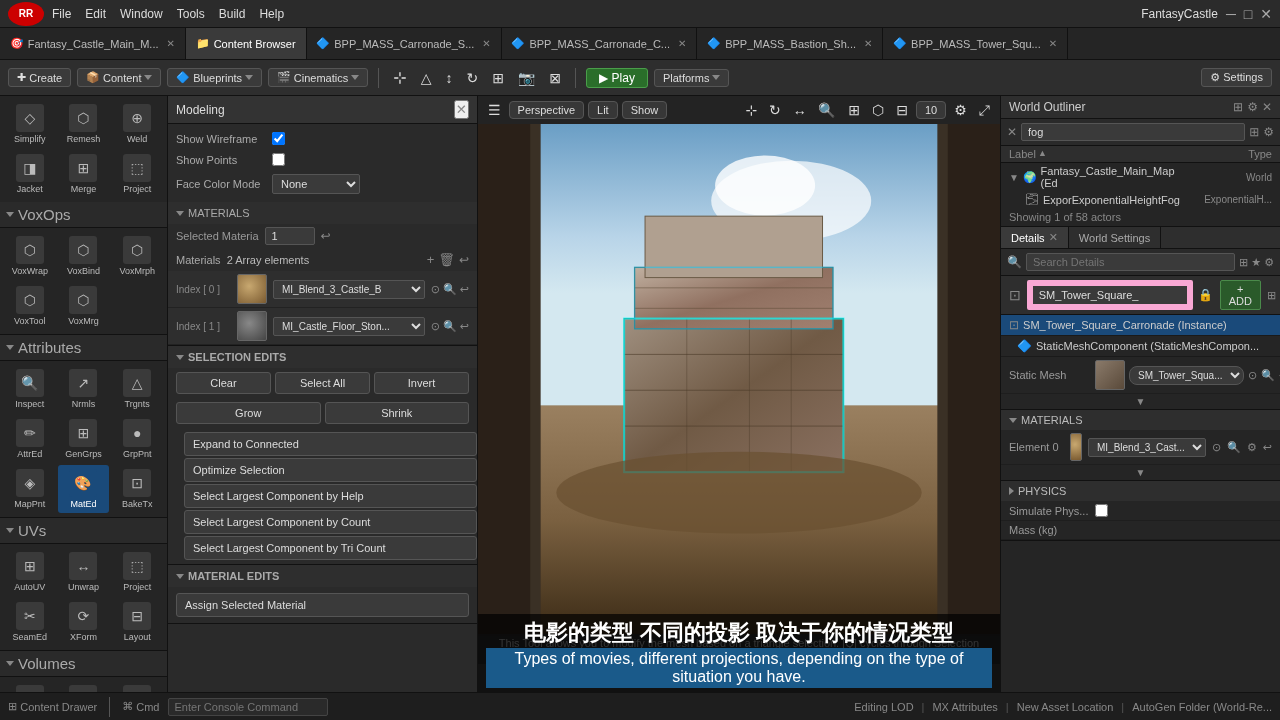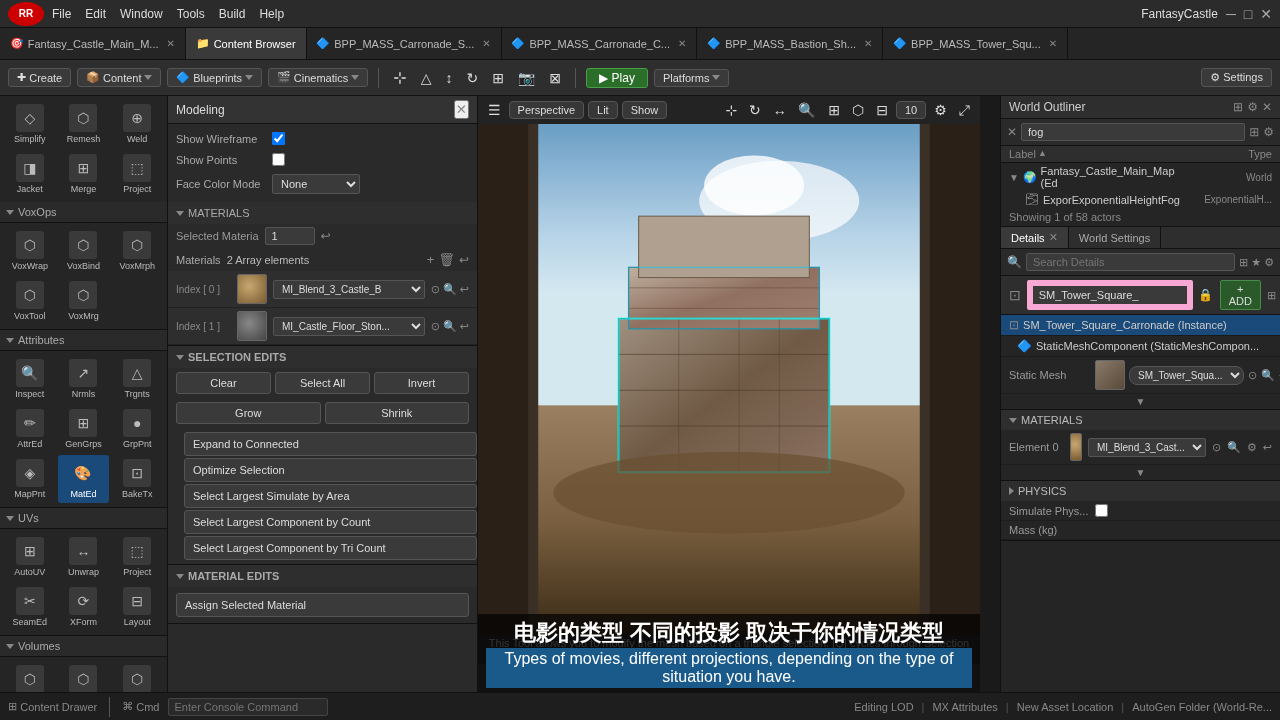--- a/index.html
+++ b/index.html
@@ -23,21 +23,21 @@
     .toolbar { display: flex; align-items: center; background: #2e2e2e; height: 36px; padding: 0 8px; border-bottom: 1px solid #111; gap: 6px; }
     .toolbar-btn { display: flex; align-items: center; gap: 3px; padding: 2px 8px; background: #3a3a3a; border: 1px solid #555; border-radius: 3px; cursor: pointer; color: #ddd; font-size: 11px; }
     .toolbar-sep { width: 1px; height: 20px; background: #555; margin: 0 4px; }
     .play-btn { background: #2a6e2a; border-color: #4a9e4a; color: #fff; padding: 2px 12px; border-radius: 3px; cursor: pointer; font-size: 12px; }
 
     
     .main-layout { display: flex; height: calc(720px - 28px - 32px - 36px - 28px); }
 
     
     .left-panel { width: 168px; background: #252525; border-right: 1px solid #111; overflow-y: auto; flex-shrink: 0; }
-    .left-section-header { display: flex; align-items: center; padding: 4px 6px; background: #2a2a2a; border-bottom: 1px solid #111; cursor: pointer; font-size: 11px; color: #aaa; gap: 4px; }
+    .left-section-header { display: flex; align-items: center; padding: 4px 6px; background: #2a2a2a; border-bottom: 1px solid #111; cursor: pointer; font-size: 15px; color: #aaa; gap: 4px; }
     .tool-grid { display: grid; grid-template-columns: repeat(3, 1fr); gap: 2px; padding: 4px; }
     .tool-item { display: flex; flex-direction: column; align-items: center; padding: 4px 2px; cursor: pointer; border-radius: 3px; font-size: 9px; color: #bbb; text-align: center; }
     .tool-item.active { background: #1a4a7a; color: #fff; }
     .tool-icon { width: 28px; height: 28px; background: #3a3a3a; border-radius: 3px; display: flex; align-items: center; justify-content: center; margin-bottom: 2px; font-size: 14px; }
 
     
     .modeling-panel { width: 310px; background: #2a2a2a; border-right: 1px solid #111; overflow-y: auto; flex-shrink: 0; }
     .panel-header { display: flex; align-items: center; justify-content: space-between; padding: 4px 8px; background: #333; border-bottom: 1px solid #111; font-size: 12px; color: #ddd; }
     .panel-close { cursor: pointer; color: #888; }
     .panel-section { border-bottom: 1px solid #111; }
@@ -69,21 +69,21 @@
     .viewport { flex: 1; position: relative; background: #3a3a3a; overflow: hidden; }
     .viewport-toolbar { position: absolute; top: 0; left: 0; right: 0; display: flex; align-items: center; background: rgba(30,30,30,0.8); height: 28px; padding: 0 6px; gap: 4px; z-index: 10; }
     .vp-btn { background: rgba(60,60,60,0.8); border: 1px solid #555; color: #ddd; padding: 2px 8px; border-radius: 4px; cursor: pointer; font-size: 11px; }
     .vp-icon-btn { background: none; border: none; color: #ddd; cursor: pointer; font-size: 14px; padding: 2px 4px; }
     .viewport-subtitle { position: absolute; bottom: 0; left: 0; right: 0; background: rgba(0,0,0,0.7); padding: 4px 8px; }
     .subtitle-cn { font-size: 22px; color: #fff; text-align: center; font-weight: bold; }
     .subtitle-en { font-size: 16px; color: #fff; text-align: center; background: #1a5a8a; padding: 2px 4px; }
     .viewport-status { position: absolute; bottom: 28px; left: 0; right: 0; background: rgba(40,40,40,0.85); padding: 3px 8px; font-size: 11px; color: #aaa; text-align: center; }
 
     
-    .right-panel { width: 280px; background: #252525; border-left: 1px solid #111; display: flex; flex-direction: column; flex-shrink: 0; margin-left: 20px; }
+    .right-panel { width: 280px; background: #252525; border-left: 1px solid #111; display: flex; flex-direction: column; flex-shrink: 0; }
     .outliner-header { display: flex; align-items: center; justify-content: space-between; padding: 4px 8px; background: #2e2e2e; border-bottom: 1px solid #111; }
     .outliner-actions { display: flex; gap: 4px; }
     .outliner-action { background: none; border: none; color: #888; cursor: pointer; font-size: 12px; }
     .search-bar { display: flex; align-items: center; padding: 4px 6px; background: #2a2a2a; border-bottom: 1px solid #111; gap: 4px; }
     .search-input { flex: 1; background: #3a3a3a; border: 1px solid #555; color: #ddd; padding: 2px 6px; font-size: 11px; border-radius: 2px; }
     .outliner-cols { display: flex; padding: 2px 8px; background: #2e2e2e; border-bottom: 1px solid #111; font-size: 11px; color: #888; }
     .outliner-count { font-size: 11px; color: #888; padding: 3px 8px; }
     .outliner-tree { overflow-y: auto; flex: 0 0 auto; max-height: 120px; }
     .tree-item { display: flex; align-items: center; padding: 2px 8px; cursor: pointer; font-size: 11px; }
     .tree-arrow { color: #888; font-size: 10px; margin-right: 4px; cursor: pointer; }
@@ -480,21 +480,21 @@
         <button class="sel-btn">Select All</button>
         <button class="sel-btn">Invert</button>
       </div>
       <div class="btn-row">
         <button class="sel-btn">Grow</button>
         <button class="sel-btn">Shrink</button>
       </div>
       <div style="padding: 2px 8px;">
         <button class="sel-btn-full">Expand to Connected</button>
         <button class="sel-btn-full">Optimize Selection</button>
-        <button class="sel-btn-full">Select Largest Simulate by Area</button>
+        <button class="sel-btn-full">Select Largest Component by Help</button>
         <button class="sel-btn-full">Select Largest Component by Count</button>
         <button class="sel-btn-full">Select Largest Component by Tri Count</button>
       </div>
     </div>
 
     <div class="panel-section">
       <div class="material-edits-header">
         <span class="triangle-down"></span>
         <span>MATERIAL EDITS</span>
       </div>

